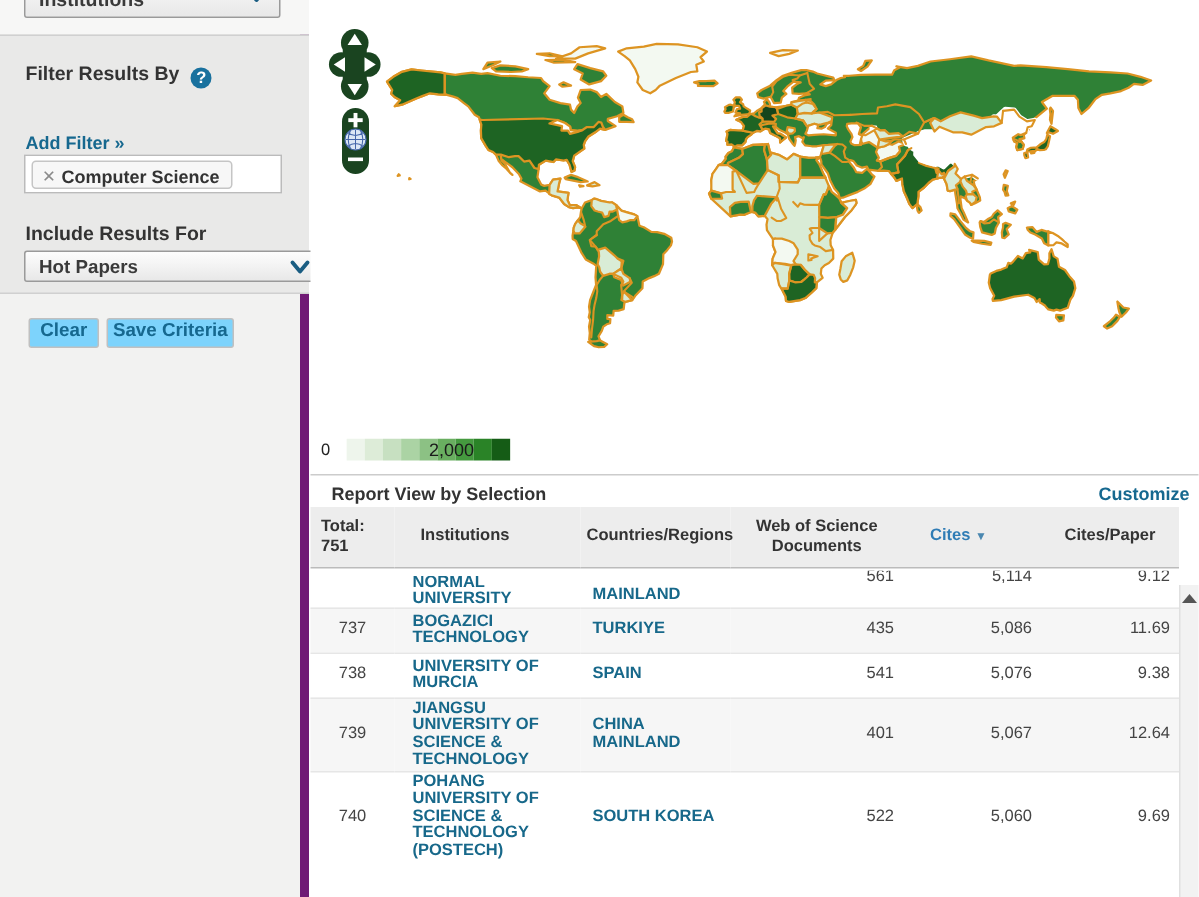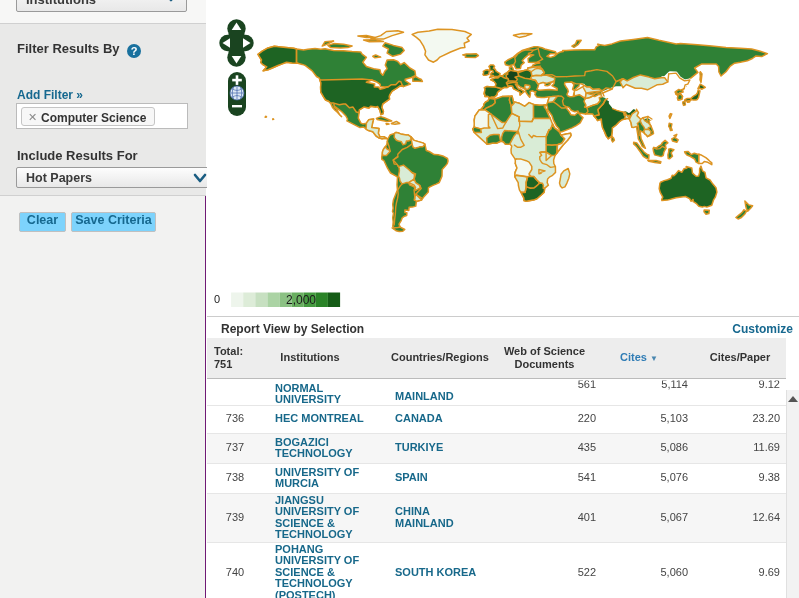--- a/index.html
+++ b/index.html
@@ -1,15 +1,15 @@
 <!DOCTYPE html>
 <html><head><meta charset="utf-8"><style>
 * { margin:0; padding:0; box-sizing:border-box; }
 body { width:799px; height:598px; overflow:hidden; font-family:"Liberation Sans", sans-serif; background:#fff; position:relative; }
-#sidebar { position:absolute; left:0; top:0; width:206px; height:598px; background:#f2f2f1; border-right:1px solid #701a75; }
+#sidebar { position:absolute; left:0; top:0; width:206px; height:598px; background:#f2f2f1; border-right:6px solid #701a75; }
 .topband { position:absolute; left:0; top:0; width:206px; height:23px; background:#f7f7f6; }
 .seldrop { position:absolute; left:16px; top:-20px; width:171px; height:32px; background:linear-gradient(#fdfdfd,#e8e8e8); border:1px solid #9a9a9a; border-radius:2px; }
 .seldrop .lab { position:absolute; left:9px; top:11px; font-size:13px; font-weight:bold; color:#3a3a3a; }
 .chev { position:absolute; right:8px; top:9px; width:14px; height:14px; }
 .panel { position:absolute; left:0; top:23px; width:206px; height:173px; background:#e9e9e8; border-top:1px solid #d0d0d0; border-bottom:1px solid #d0d0d0;}
 .h1 { position:absolute; left:17px; top:41px; font-size:13px; font-weight:bold; color:#333; }
 .help { display:inline-block; width:14px; height:14px; background:#19719e; color:#fff; border-radius:50%; font-size:11px; text-align:center; line-height:14px; font-weight:bold; vertical-align:-2px; margin-left:4px;}
 .ital { position:absolute; left:17px; top:59px; width:189px; font-size:11px; font-style:italic; color:#919191; line-height:13.5px; font-weight:bold;}
 .addf { position:absolute; left:17px; top:88px; font-size:12px; font-weight:bold; color:#16688f; }
 .tagbox { position:absolute; left:16px; top:103px; width:172px; height:26px; background:#fff; border:1px solid #bbb; }
@@ -290,28 +290,20 @@
             <div class="cl">
               <div class="sh" style="top:0; clip-path:inset(2px 0 0 0);">5,114</div>
             </div>
           </td>
           <td class="num" style="padding:0 6px 0 0;">
             <div class="cl">
               <div class="sh" style="top:0; clip-path:inset(2px 0 0 0);">9.12</div>
             </div>
           </td>
         </tr>
- <tr style="height:28px;">
-          <td class="rowno">736</td>
-          <td class="inst">HEC MONTREAL</td>
-          <td class="ctry">CANADA</td>
-          <td class="num">220</td>
-          <td class="num">5,103</td>
-          <td class="num">23.20</td>
-        </tr>
  <tr class="alt" style="height:28px;">
           <td class="rowno">737</td>
           <td class="inst">BOGAZICI TECHNOLOGY</td>
           <td class="ctry">TURKIYE</td>
           <td class="num">435</td>
           <td class="num">5,086</td>
           <td class="num">11.69</td>
         </tr>
  <tr style="height:27px;">
           <td class="rowno">738</td>

